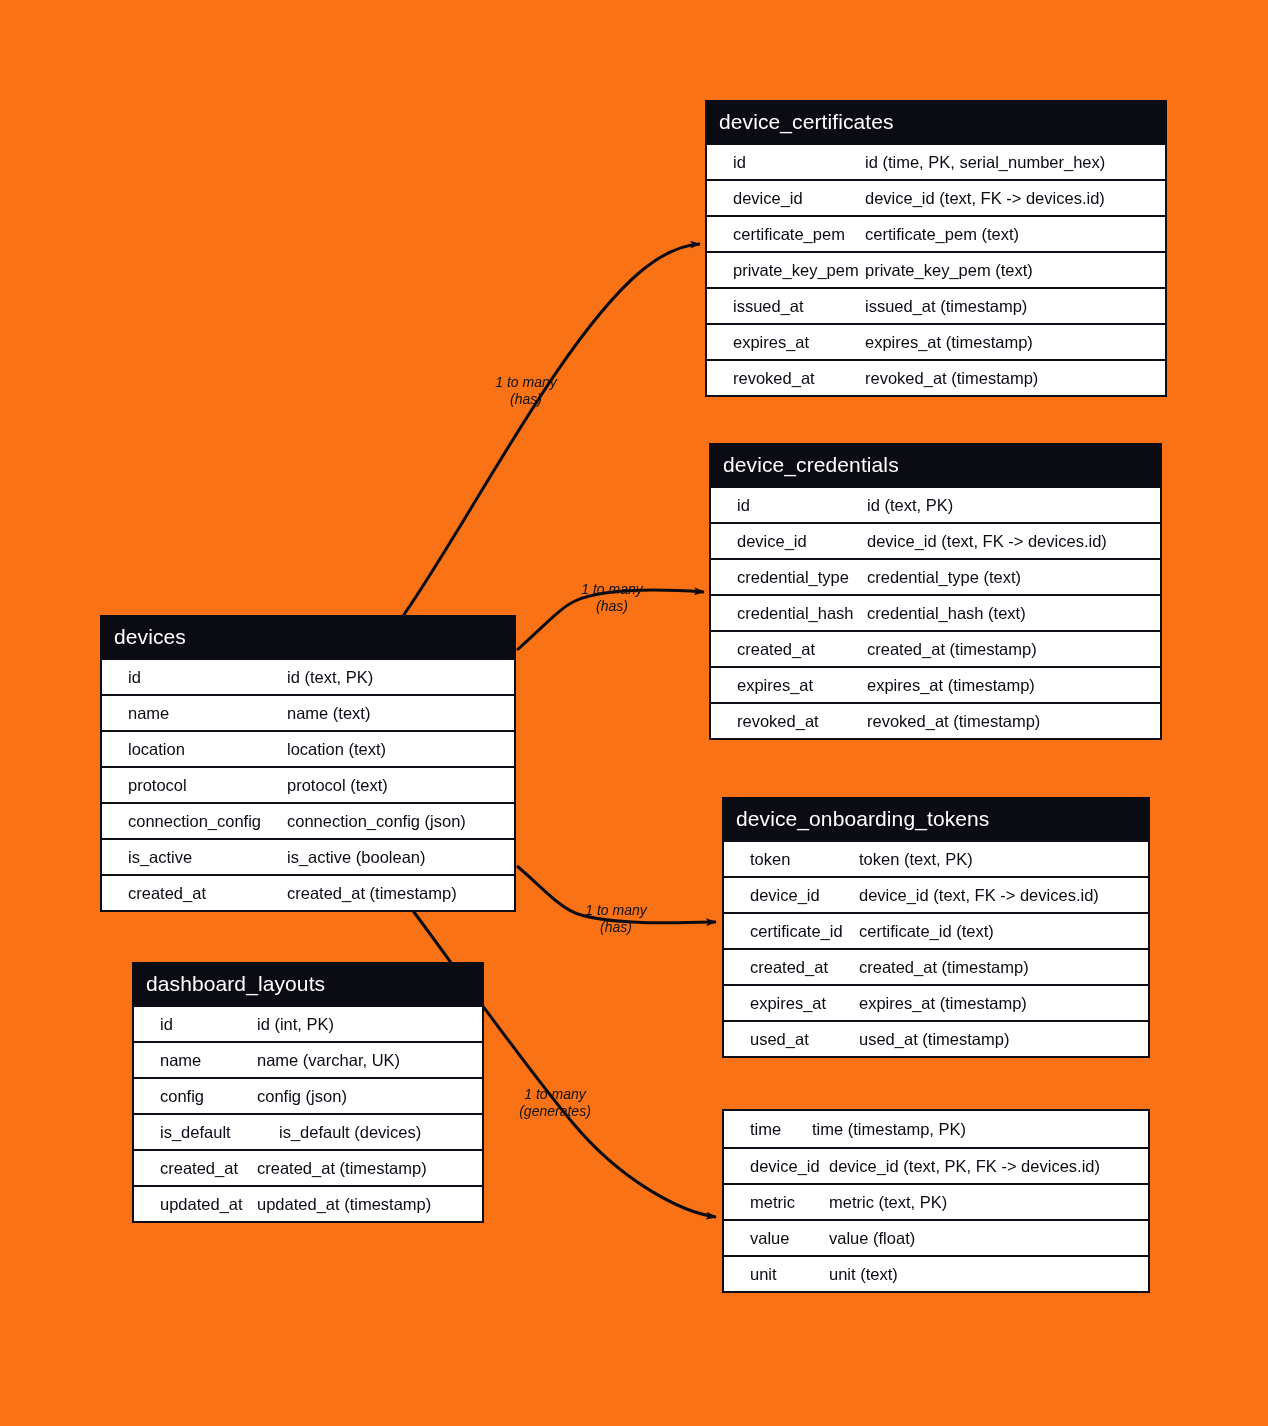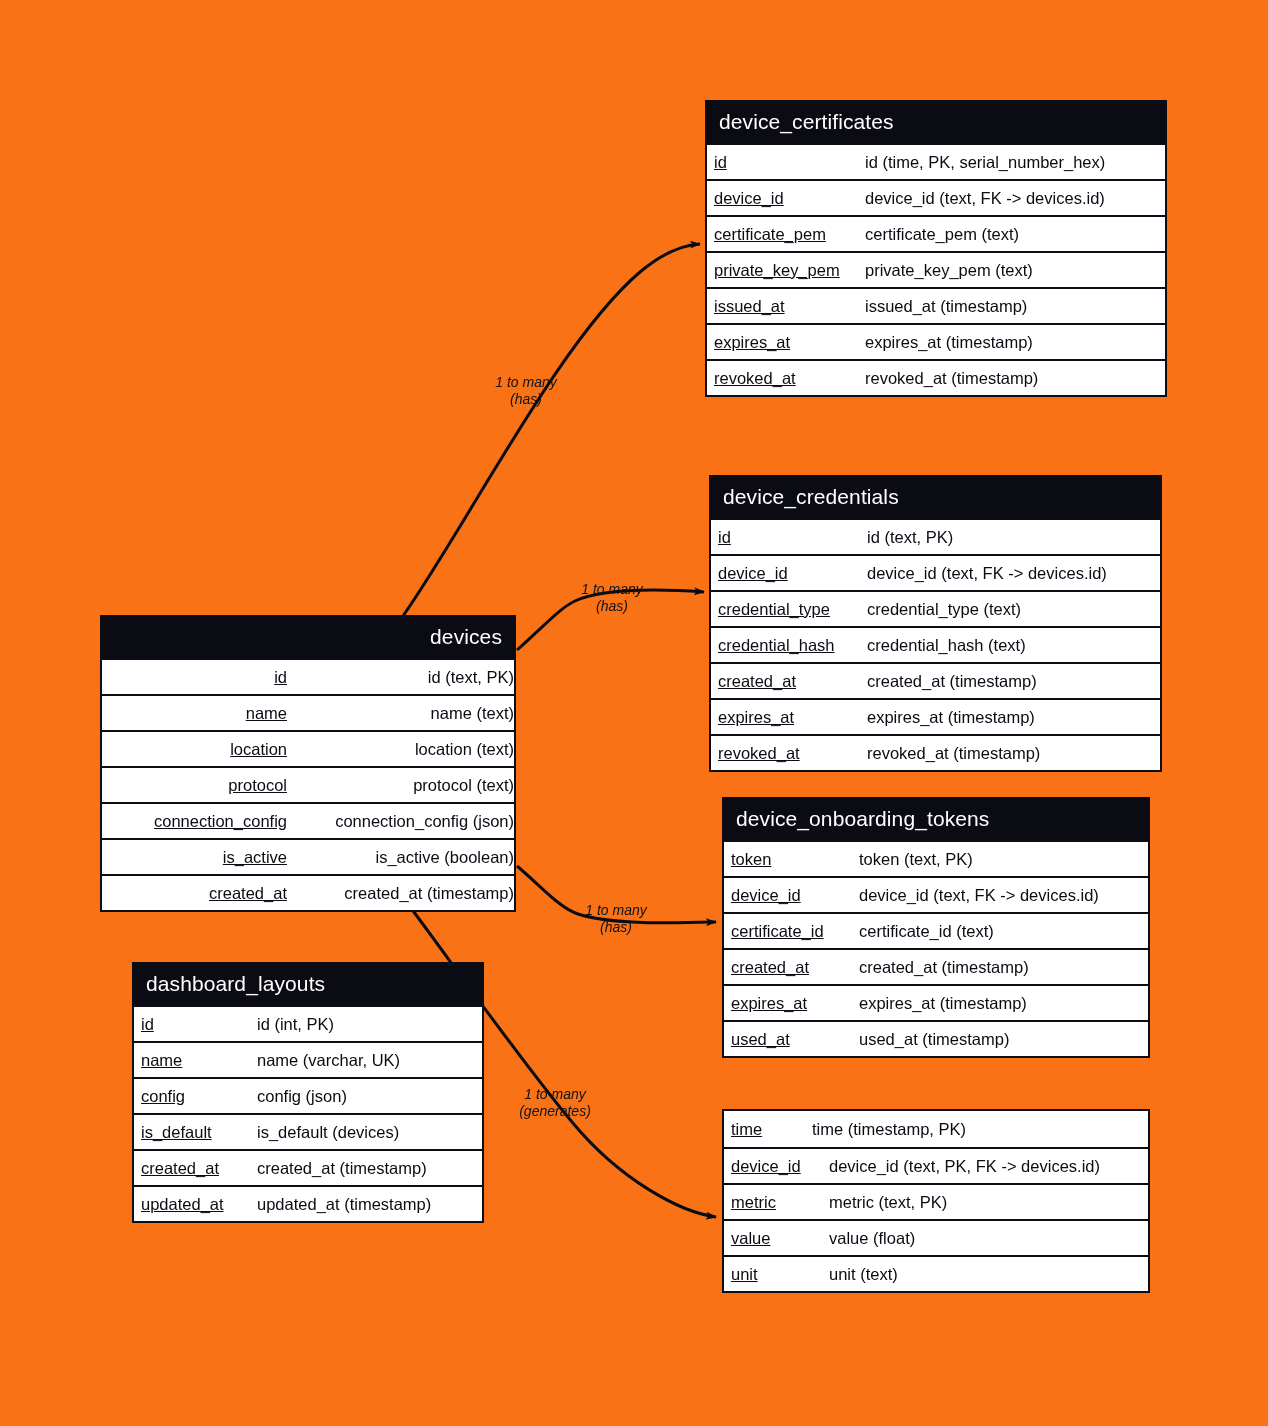--- a/index.html
+++ b/index.html
@@ -36,24 +36,23 @@
     border-top: 2px solid #0d0d17;
     box-sizing: border-box;
     height: 36px;
     align-items: center;
     color: #0b0b14;
     font-size: 16.5px;
     white-space: nowrap;
   }
   .er-row:first-of-type { border-top: none; }
   .er-col-name {
-    padding-left: 7px;
+    padding-left: 26px;
     box-sizing: border-box;
     flex: 0 0 auto;
-    text-decoration: underline;
   }
   .er-col-type {
     box-sizing: border-box;
     flex: 1 1 auto;
   }
   #edges {
     position: absolute;
     left: 0; top: 0;
     width: 1268px;
     height: 1426px;
@@ -114,21 +113,21 @@
     <div class="er-row">
       <span class="er-col-name" style="width:158px">expires_at</span>
       <span class="er-col-type">expires_at (timestamp)</span>
     </div>
     <div class="er-row">
       <span class="er-col-name" style="width:158px">revoked_at</span>
       <span class="er-col-type">revoked_at (timestamp)</span>
     </div>
   </div>
 
-  <div class="er-table" style="left:709px; top:475px; width:453px;">
+  <div class="er-table" style="left:709px; top:443px; width:453px;">
     <div class="er-header">device_credentials</div>
     <div class="er-row">
       <span class="er-col-name" style="width:156px">id</span>
       <span class="er-col-type">id (text, PK)</span>
     </div>
     <div class="er-row">
       <span class="er-col-name" style="width:156px">device_id</span>
       <span class="er-col-type">device_id (text, FK -&gt; devices.id)</span>
     </div>
     <div class="er-row">
@@ -197,21 +196,21 @@
     <div class="er-row">
       <span class="er-col-name" style="width:105px">value</span>
       <span class="er-col-type">value (float)</span>
     </div>
     <div class="er-row">
       <span class="er-col-name" style="width:105px">unit</span>
       <span class="er-col-type">unit (text)</span>
     </div>
   </div>
 
-  <div class="er-table" style="left:100px; top:615px; width:416px; z-index:5;text-align:right;">
+  <div class="er-table" style="left:100px; top:615px; width:416px; z-index:5;">
     <div class="er-header">devices</div>
     <div class="er-row">
       <span class="er-col-name" style="width:185px">id</span>
       <span class="er-col-type">id (text, PK)</span>
     </div>
     <div class="er-row">
       <span class="er-col-name" style="width:185px">name</span>
       <span class="er-col-type">name (text)</span>
     </div>
     <div class="er-row">
@@ -244,21 +243,21 @@
     </div>
     <div class="er-row">
       <span class="er-col-name" style="width:123px">name</span>
       <span class="er-col-type">name (varchar, UK)</span>
     </div>
     <div class="er-row">
       <span class="er-col-name" style="width:123px">config</span>
       <span class="er-col-type">config (json)</span>
     </div>
     <div class="er-row">
-      <span class="er-col-name" style="width:123px">is_default</span>
+      <span class="er-col-name" style="width:145px">is_default</span>
       <span class="er-col-type">is_default (devices)</span>
     </div>
     <div class="er-row">
       <span class="er-col-name" style="width:123px">created_at</span>
       <span class="er-col-type">created_at (timestamp)</span>
     </div>
     <div class="er-row">
       <span class="er-col-name" style="width:123px">updated_at</span>
       <span class="er-col-type">updated_at (timestamp)</span>
     </div>

